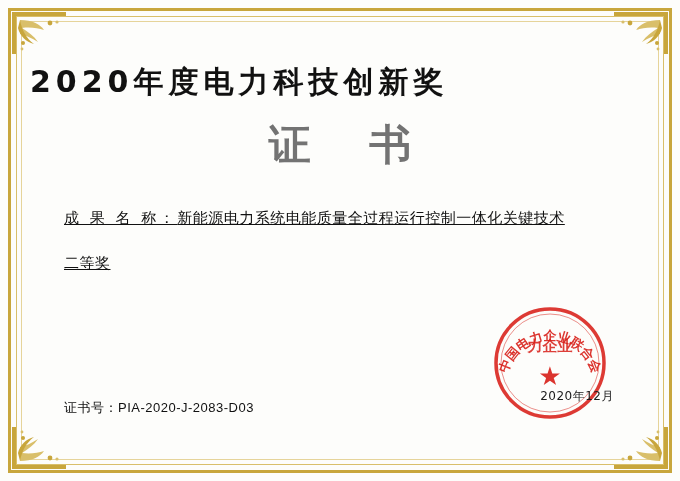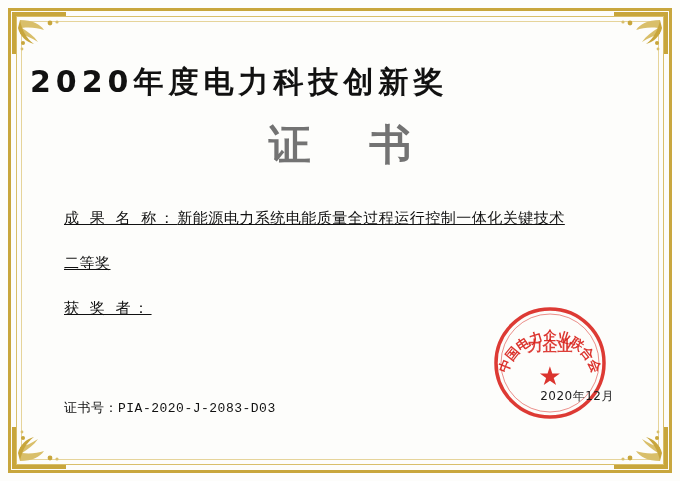--- a/index.html
+++ b/index.html
@@ -122,21 +122,21 @@
     font-size: 15px;
     letter-spacing: 0.5px;
     color: #111111;
     white-space: nowrap;
   }
 
   .serial {
     position: absolute;
     left: 34px;
     bottom: 34px;
-    font-family: Liberation Mono, monospace;
+    font-family: Liberation Sans, sans-serif;
     font-size: 13px;
     color: #111111;
     letter-spacing: 0.5px;
     white-space: nowrap;
   }
 
   
   .seal {
     position: absolute;
     right: 36px;
@@ -223,21 +223,20 @@
       <div class="field-row">
         <span class="field-label">成 果 名 称：</span>
         <span class="field-value">新能源电力系统电能质量全过程运行控制一体化关键技术</span>
       </div>
 
       <div class="field-row">
         <span class="field-value">二等奖</span>
       </div>
 
       <div class="field-row">
-        <span class="field-label">获 奖 者：</span>
       </div>
 
     </div>
 
     <div class="serial">证书号：PIA-2020-J-2083-D03</div>
 
     <div class="seal">
       <svg viewBox="0 0 128 128">
         <circle cx="64" cy="64" r="54" fill="none" stroke="#d81f18" stroke-width="3.5" opacity="0.88"></circle>
         <circle cx="64" cy="64" r="49" fill="none" stroke="#d81f18" stroke-width="1" opacity="0.5"></circle>

